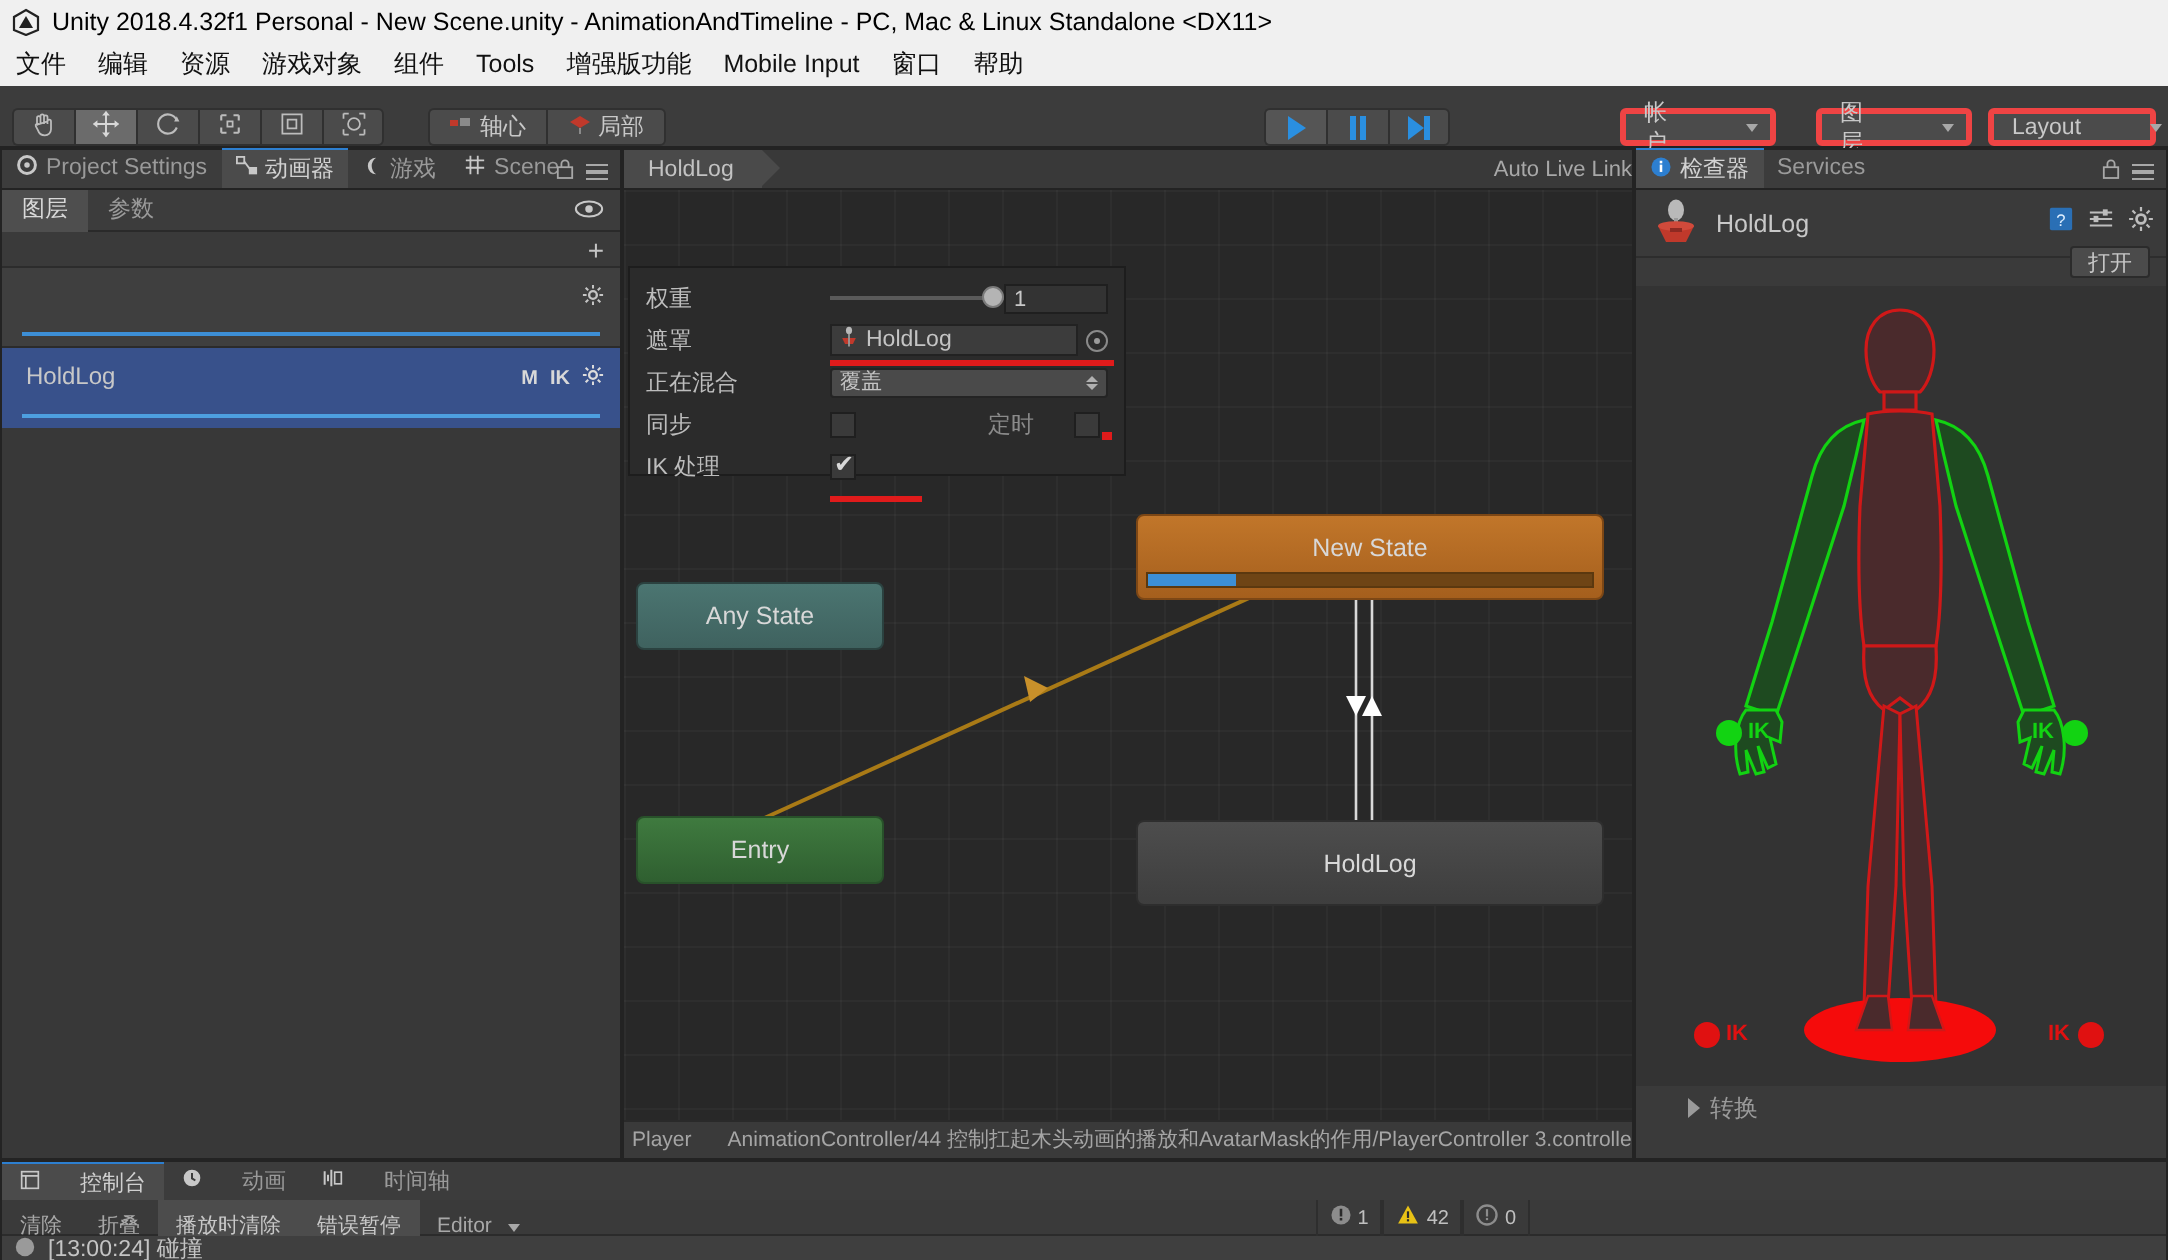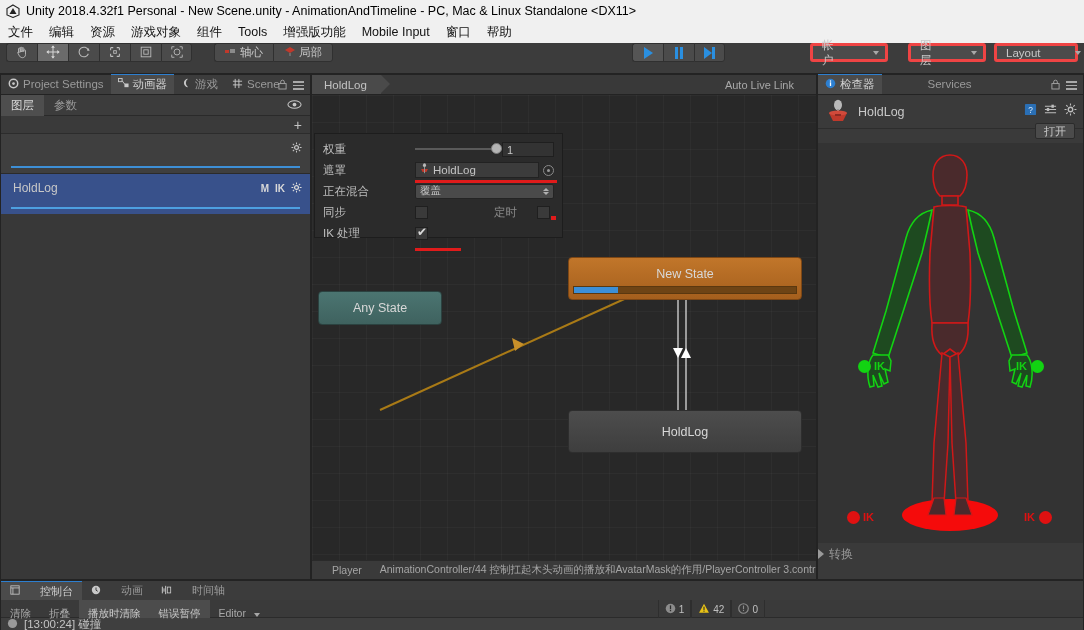--- a/index.html
+++ b/index.html
@@ -26,21 +26,21 @@
     position: absolute; left: 0; top: 22px; width: 1084px; height: 21px;
     background: #f0f0f0; color: #111;
     display: flex; align-items: center; font-size: 12.5px;
   }
   .menubar .mi { padding: 0 8px; line-height: 21px; cursor: default; }
 
   
   .toolbar {
     position: absolute; left: 0; top: 43px; width: 1084px; height: 31px;
     background: #3c3c3c; border-bottom: 1px solid #232323;
-    display: flex; align-items: flex-start;
+    display: flex; align-items: flex-end;
   }
   .tgrp { display: flex; margin-left: 6px; }
   .tbtn {
     width: 31px; height: 19px; background: #4b4b4b;
     border: 1px solid #303030; border-right: none;
     display: flex; align-items: center; justify-content: center;
     color: #bdbdbd;
   }
   .tbtn:first-child { border-radius: 3px 0 0 3px; }
   .tbtn:last-child { border-right: 1px solid #303030; border-radius: 0 3px 3px 0; }
@@ -105,21 +105,21 @@
                  font-size: 10px; color: #d8d8d8; font-weight: bold; }
 
   
   #animator-graph { left: 311px; top: 74px; width: 506px; height: 506px; background: #282828; }
   .breadcrumb-bar { height: 20px; background: #393939; display: flex; align-items: center;
                     justify-content: space-between; border-bottom: 1px solid #232323; }
   .crumb { background: #4a4a4a; height: 19px; padding: 0 14px 0 12px; display: flex; align-items: center;
            color: #c2c2c2; font-size: 11.5px; position: relative; }
   .crumb:after { content:""; position:absolute; right:-9px; top:0; width:0;height:0;
                  border-left:9px solid #4a4a4a; border-top:9.5px solid transparent; border-bottom:9.5px solid transparent;}
-  .alive { color: #a8a8a8; font-size: 11px; padding-right: 22px; }
+  .alive { color: #a8a8a8; font-size: 11px; padding-right: 0; }
   .graph {
     position: absolute; left: 0; top: 20px; width: 504px; height: 465px;
     background-color: #282828;
     background-image: linear-gradient(rgba(255,255,255,.028) 1px, transparent 1px),
                       linear-gradient(90deg, rgba(255,255,255,.028) 1px, transparent 1px);
     background-size: 27px 27px;
     overflow: hidden;
   }
   .node { position: absolute; border-radius: 4px; display: flex; align-items: center;
           justify-content: center; color: #d8d8d8; font-size: 12.5px; }
@@ -154,34 +154,34 @@
   .updown i { width:0;height:0;border-left:3px solid transparent;border-right:3px solid transparent; }
   .updown i.u { border-bottom: 3px solid #b0b0b0; }
   .updown i.d { border-top: 3px solid #b0b0b0; }
   .chk { width: 13px; height: 13px; background: #3a3a3a; border: 1px solid #1f1f1f; position: relative; }
   .chk.on:after { content:"✔"; position:absolute; left:1px; top:-3px; font-size: 12px; color: #d8d8d8; }
   .redline { position: absolute; background: #e01b1b; height: 3px; }
 
   .statusfoot {
     position: absolute; left: 0; bottom: 0; width: 504px; height: 19px; background: #3a3a3a;
     border-top: 1px solid #2a2a2a; display: flex; align-items: center; gap: 18px;
-    padding-left: 20px; font-size: 10.5px; color: #a5a5a5; overflow: hidden; white-space: nowrap;
+    padding-left: 4px; font-size: 10.5px; color: #a5a5a5; overflow: hidden; white-space: nowrap;
   }
 
   
   #inspector { left: 817px; top: 74px; width: 267px; height: 506px; background: #3a3a3a; }
   .insp-head { height: 34px; display: flex; align-items: center; padding: 0 6px 0 8px; gap: 8px;
                border-bottom: 1px solid #2d2d2d; position: relative; }
   .mask-ico { width: 24px; height: 26px; position: relative; flex: 0 0 auto; }
   .insp-title { font-size: 12.5px; color: #c8c8c8; }
   .insp-icons { position: absolute; right: 6px; top: 8px; display: flex; gap: 7px; align-items: center; }
   .openbtn { position: absolute; right: 8px; top: 28px; width: 40px; height: 16px; background: #4b4b4b;
              border: 1px solid #2b2b2b; border-radius: 2px; font-size: 11px; color: #c8c8c8;
              display: flex; align-items: center; justify-content: center; }
-  .foldrow { height: 22px; display: flex; align-items: center; gap: 5px; padding-left: 0; font-size: 12px; }
+  .foldrow { height: 22px; display: flex; align-items: center; gap: 5px; padding-left: 26px; font-size: 12px; }
   .foldrow.blue { color: #6fa8e0; }
   .foldrow.grey { color: #9a9a9a; }
   .tri-d { width:0;height:0;border-left:5px solid transparent;border-right:5px solid transparent;border-top:6px solid currentColor; }
   .tri-rr { width:0;height:0;border-top:5px solid transparent;border-bottom:5px solid transparent;border-left:6px solid currentColor; }
   .avatar-area { position: absolute; left: 0; top: 68px; width: 265px; height: 400px; background: #333333; }
   .ikdot { position:absolute; width:13px; height:13px; border-radius:50%; }
   .iklabel { position:absolute; font-size: 11px; font-weight: bold; }
 
   
   #console { left: 0; top: 580px; width: 1084px; height: 50px; background: #383838; border-top: 1px solid #232323;}
@@ -443,20 +443,23 @@
         <line x1="366" y1="205" x2="366" y2="315" stroke="#d8d8d8" stroke-width="1.3"></line>
         <line x1="374" y1="205" x2="374" y2="315" stroke="#d8d8d8" stroke-width="1.3"></line>
         <polygon points="361,253 371,253 366,263" fill="#ffffff"></polygon>
         <polygon points="369,263 379,263 374,253" fill="#ffffff"></polygon>
       </svg>
 
       <div class="node any" style="left:6px;top:196px;width:124px;height:34px;">
         <span>Any State</span>
       </div>
 
+      <div class="node entry" style="left:6px;top:313px;width:124px;height:34px;">
+        <span>Entry</span>
+      </div>
 
       <div class="node newstate" style="left:256px;top:162px;width:234px;height:43px;">
         <span>New State</span>
         <span class="progress">
             <i style="width:20%"></i>
           </span>
       </div>
 
       <div class="node hold" style="left:256px;top:315px;width:234px;height:43px;">
         <span>HoldLog</span>
@@ -516,21 +519,21 @@
       </div>
     </div>
 
     <div class="statusfoot">
       <span>Player</span>
       <span>AnimationController/44 控制扛起木头动画的播放和AvatarMask的作用/PlayerController 3.controller</span>
     </div>
   </div>
 
   <div class="panel" id="inspector">
-    <div class="tabstrip" style="position:relative;gap:39px;">
+    <div class="tabstrip" style="position:relative;">
       <div class="tab active">
         <span>
           <svg width="11" height="11" viewBox="0 0 12 12">
               <circle cx="6" cy="6" r="5.2" fill="#2d7fd0"></circle>
               <rect x="5.3" y="4.7" width="1.4" height="4" fill="#fff"></rect>
               <rect x="5.3" y="2.6" width="1.4" height="1.4" fill="#fff"></rect>
             </svg>
         </span>
         <span>检查器</span>
       </div>

